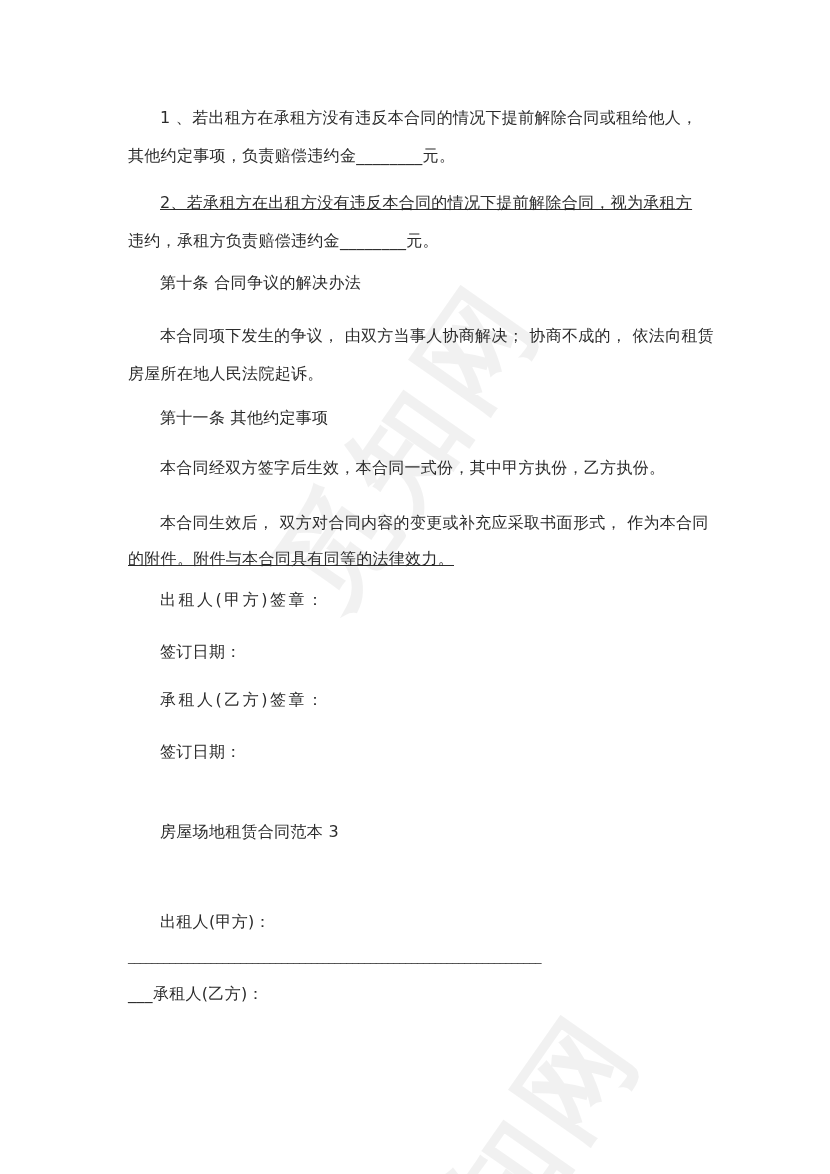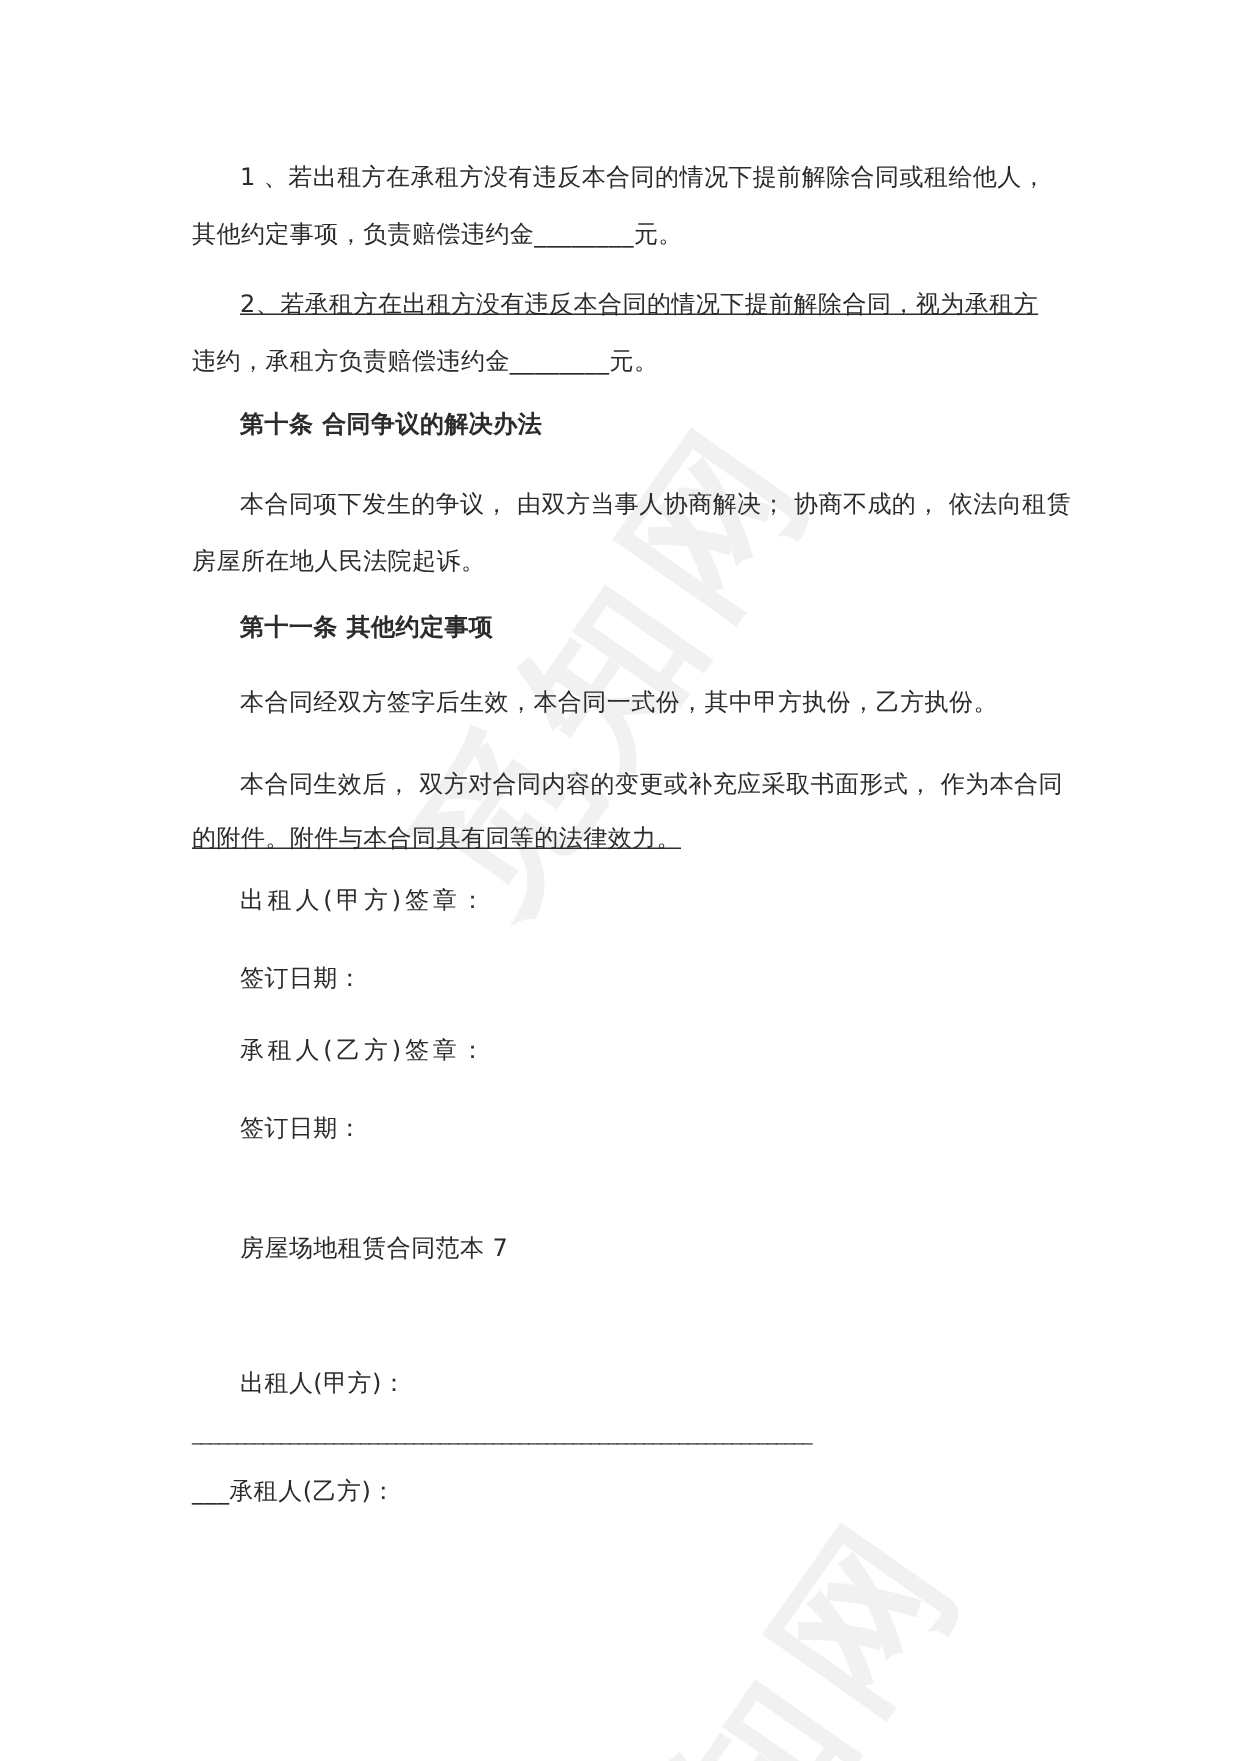--- a/index.html
+++ b/index.html
@@ -7,21 +7,21 @@
     width: 830px; height: 1174px; position: relative; overflow: hidden;
     font-family: "DejaVu Sans", "Liberation Sans", sans-serif;
     color: #2b2b2b;
   }
   .page { position: absolute; left: 0; top: 0; width: 830px; height: 1174px; }
   .line {
     position: absolute; left: 128px; font-size: 16px; line-height: 20px;
     white-space: nowrap; letter-spacing: 0.3px;
   }
   .indent { left: 160px; }
-  .bold { font-weight: bold; }
+  .bold { font-weight: normal; }
   .wide { letter-spacing: 2.5px; }
   .watermark {
     position: absolute; color: rgba(0,0,0,0.055); font-weight: bold;
     font-size: 110px; transform: rotate(-55deg); white-space: nowrap;
     pointer-events: none; letter-spacing: 10px;
   }
 </style>
 </head>
 <body>
 
@@ -46,18 +46,18 @@
   <div class="line indent" style="top:458px;">本合同经双方签字后生效，本合同一式份，其中甲方执份，乙方执份。</div>
 
   <div class="line indent" style="top:513px;">本合同生效后，  双方对合同内容的变更或补充应采取书面形式，  作为本合同</div>
   <div class="line" style="top:549px;text-decoration:underline;">的附件。附件与本合同具有同等的法律效力。</div>
 
   <div class="line indent wide" style="top:590px;">出租人(甲方)签章：</div>
   <div class="line indent" style="top:642px;">签订日期：</div>
   <div class="line indent wide" style="top:690px;">承租人(乙方)签章：</div>
   <div class="line indent" style="top:742px;">签订日期：</div>
 
-  <div class="line indent" style="top:822px;">房屋场地租赁合同范本 7</div>
+  <div class="line indent" style="top:822px;">房屋场地租赁合同范本 3</div>
 
   <div class="line indent" style="top:912px;">出租人(甲方)：</div>
   <div class="line" style="top:947px; letter-spacing:-0.6px; font-size:13px; color:#444;">______________________________________________________________________</div>
   <div class="line" style="top:984px;">___承租人(乙方)：</div>
 </div>
 
 </body></html>

